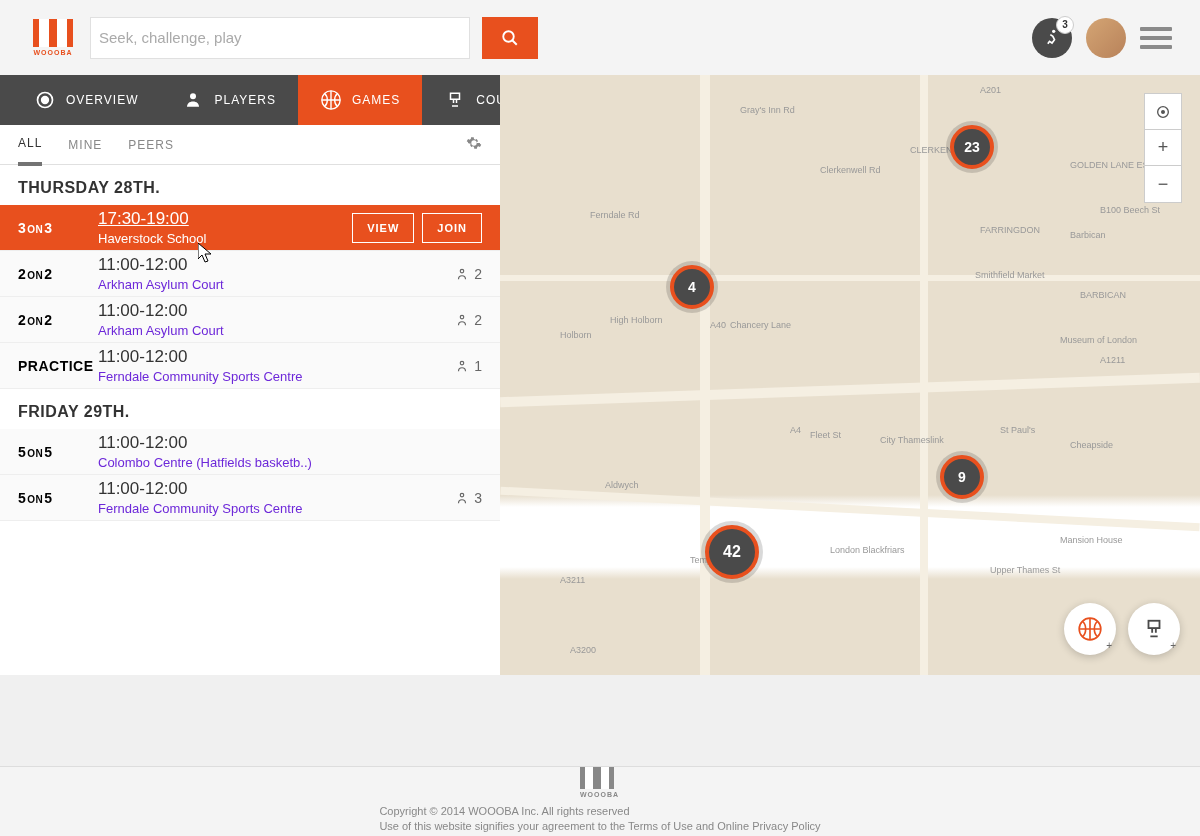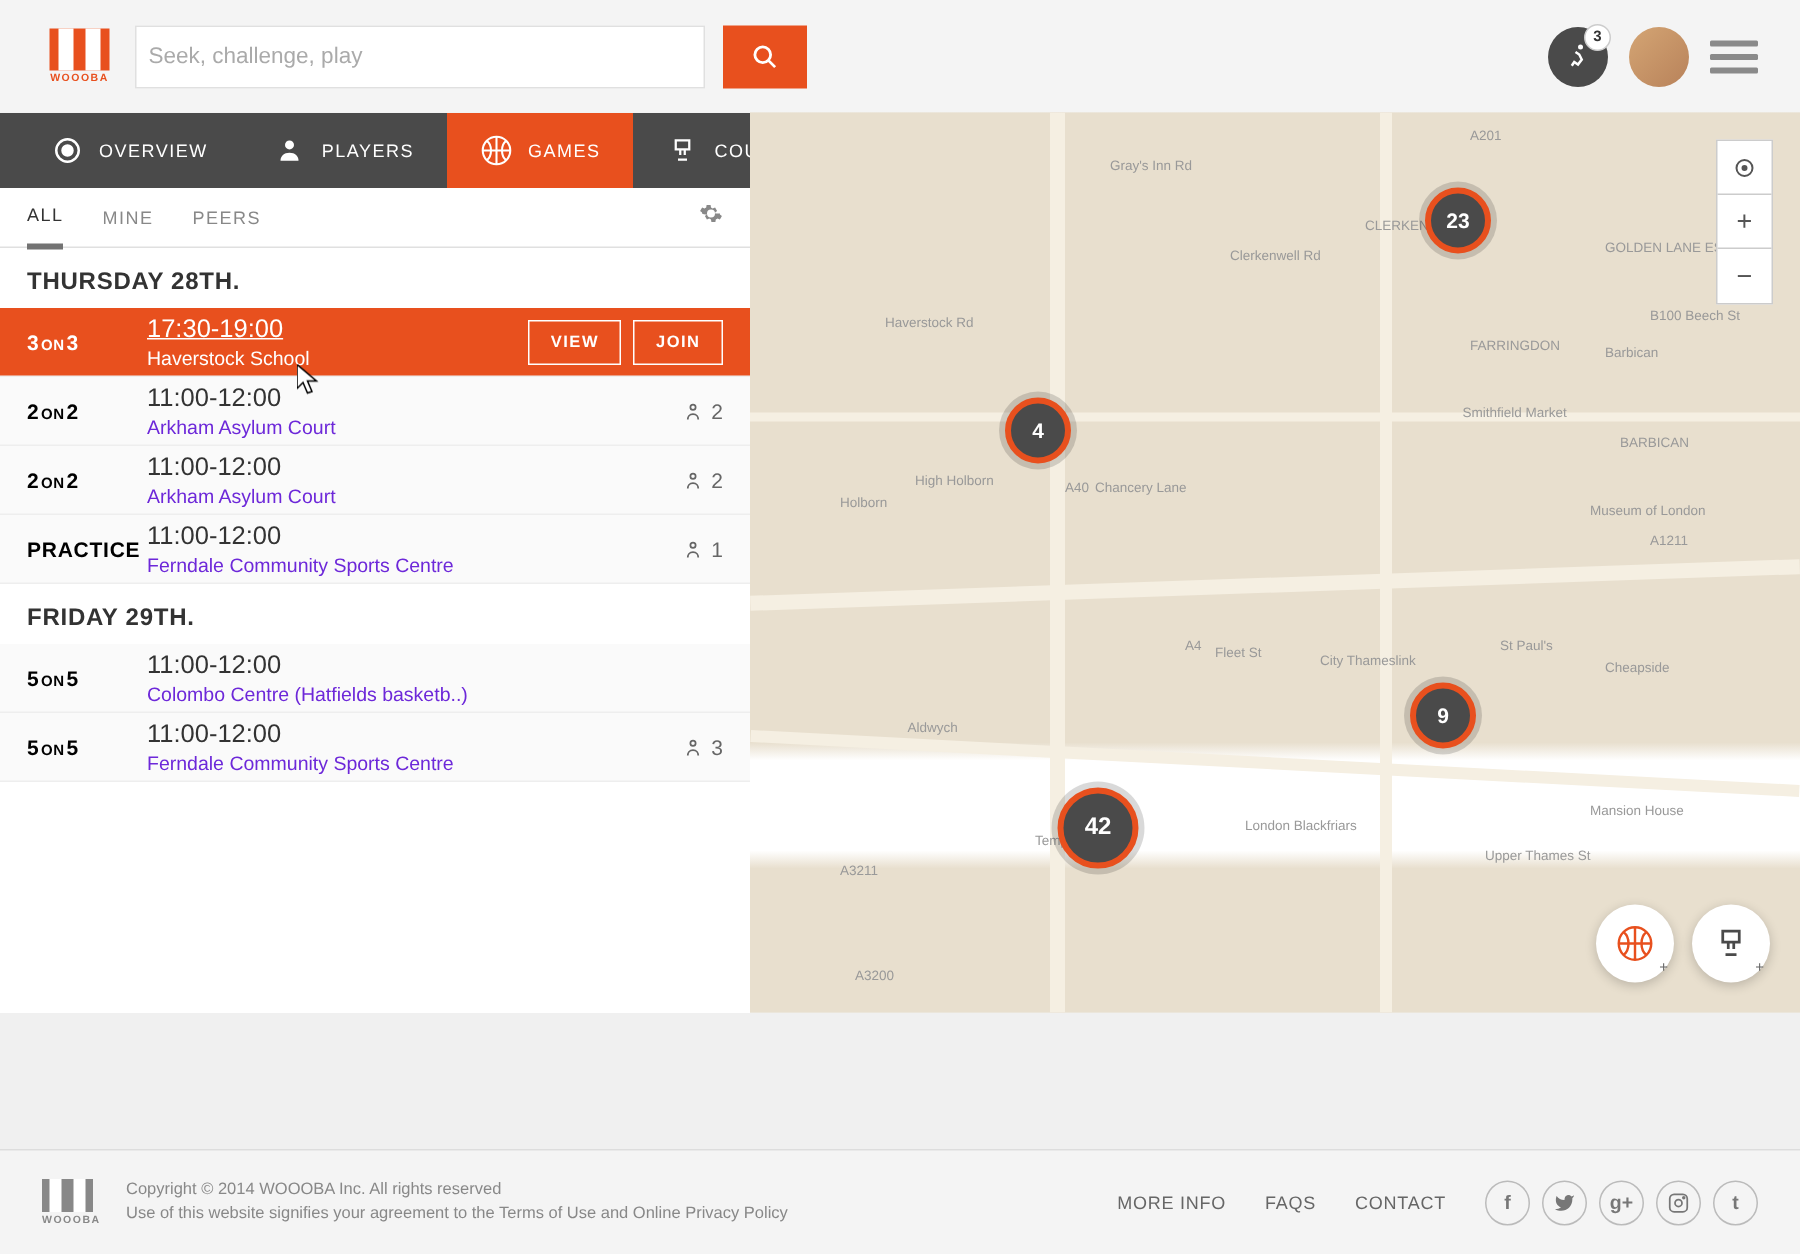--- a/index.html
+++ b/index.html
@@ -73,21 +73,21 @@
 .map-pin.big { width:54px; height:54px; font-size:16px; }
 
 .map-controls { position:absolute; top:18px; right:18px; display:flex; flex-direction:column; background:#fff; border:1px solid #ccc; }
 .map-ctrl { width:36px; height:36px; display:flex; align-items:center; justify-content:center; border-bottom:1px solid #ccc; cursor:pointer; font-size:18px; color:#555; }
 .map-ctrl:last-child { border-bottom:none; }
 
 .map-fab { position:absolute; bottom:20px; width:52px; height:52px; border-radius:50%; background:#fff; box-shadow:0 2px 8px rgba(0,0,0,0.2); display:flex; align-items:center; justify-content:center; cursor:pointer; }
 .fab-plus { position:absolute; bottom:4px; right:4px; font-size:10px; color:#666; }
 
 
-.footer { position:absolute; bottom:0; left:0; right:0; height:70px; background:#f4f4f4; border-top:1px solid #ddd; display:flex; align-items:center; padding:0 28px; gap:16px; }
+.footer { position:absolute; bottom:0; left:0; right:0; height:70px; background:#f4f4f4; border-top:1px solid #ddd; display:flex; align-items:center; padding:0 28px; gap:6px;flex-direction:column; }
 .footer-logo { width:40px; }
 .footer-logo .logo-mark { background:#888; width:34px; height:22px; }
 .footer-logo .logo-mark::before, .footer-logo .logo-mark::after { height:22px; width:8px; }
 .footer-logo .logo-mark::before { left:5px; } .footer-logo .logo-mark::after { right:5px; }
 .footer-text { font-size:11px; color:#888; line-height:1.4; }
 .footer-right { margin-left:auto; display:flex; align-items:center; gap:26px; }
 .footer-link { font-size:12px; color:#666; letter-spacing:0.5px; cursor:pointer; }
 .social { display:flex; gap:8px; }
 .social-btn { width:30px; height:30px; border-radius:50%; border:1px solid #bbb; display:flex; align-items:center; justify-content:center; cursor:pointer; font-size:13px; color:#777; font-weight:bold; }
 
@@ -262,21 +262,21 @@
       <div class="road r2"></div>
       <div class="road r3"></div>
       <div class="road r4"></div>
       <div class="road r5"></div>
     <div id="map-labels">
         <div class="map-label" style="left: 240px; top: 30px;">Gray's Inn Rd</div>
         <div class="map-label" style="left: 320px; top: 90px;">Clerkenwell Rd</div>
         <div class="map-label" style="left: 410px; top: 70px;">CLERKENWELL</div>
         <div class="map-label" style="left: 480px; top: 150px;">FARRINGDON</div>
         <div class="map-label" style="left: 570px; top: 155px;">Barbican</div>
-        <div class="map-label" style="left: 90px; top: 135px;">Haverstock Rd</div>
+        <div class="map-label" style="left: 90px; top: 135px;">Ferndale Rd</div>
         <div class="map-label" style="left: 230px; top: 245px;">Chancery Lane</div>
         <div class="map-label" style="left: 60px; top: 255px;">Holborn</div>
         <div class="map-label" style="left: 110px; top: 240px;">High Holborn</div>
         <div class="map-label" style="left: 475px; top: 195px;">Smithfield Market</div>
         <div class="map-label" style="left: 580px; top: 215px;">BARBICAN</div>
         <div class="map-label" style="left: 560px; top: 260px;">Museum of London</div>
         <div class="map-label" style="left: 500px; top: 350px;">St Paul's</div>
         <div class="map-label" style="left: 570px; top: 365px;">Cheapside</div>
         <div class="map-label" style="left: 210px; top: 245px;">A40</div>
         <div class="map-label" style="left: 290px; top: 350px;">A4</div>

